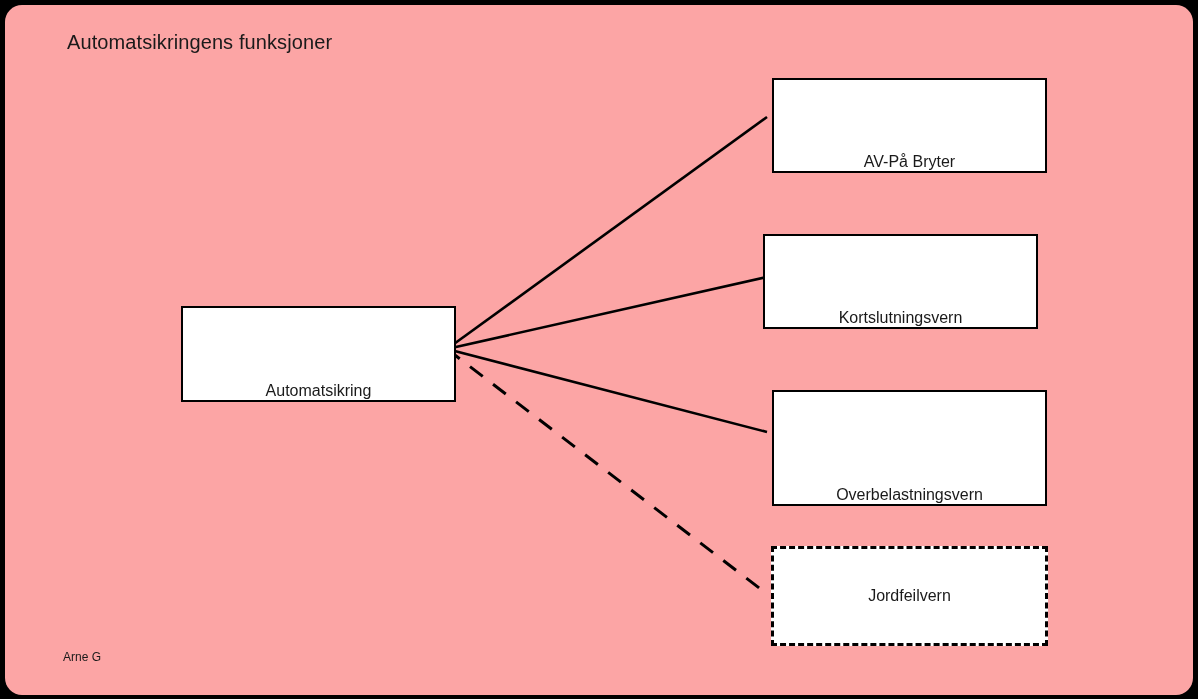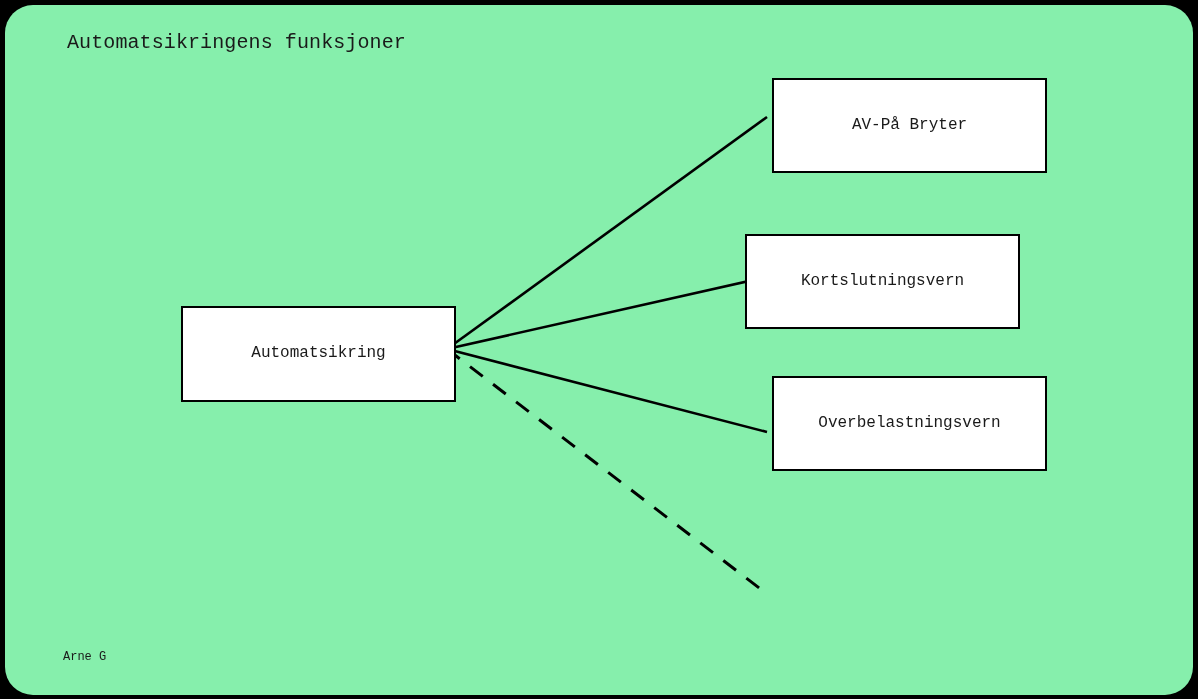--- a/index.html
+++ b/index.html
@@ -6,24 +6,23 @@
   html, body {
     width:1198px; height:699px;
     background:#000000;
     font-family:"Liberation Sans", sans-serif;
     overflow:hidden;
   }
   #page {
     position:absolute;
     left:5px; top:5px;
     width:1188px; height:690px;
-    background:#86efac;
-    border-radius:28px;
+    background:#fca5a5;
+    border-radius:17px;
     overflow:hidden;
-    font-family:Liberation Mono, monospace;
   }
   #diagram-title {
     position:absolute;
     left:62px; top:26px;
     font-size:20px;
     color:#1a1a1a;
     letter-spacing:.1px;
     white-space:nowrap;
   }
   #author-credit {
@@ -37,27 +36,27 @@
     position:absolute;
     background:#ffffff;
     display:flex;
     align-items:center;
     justify-content:center;
     text-align:center;
     color:#1a1a1a;
     font-size:16px;
     line-height:1.2;
   }
-  .node.solid  { border:2.5px solid #000000; }
+  .node.solid  { border:2.5px solid #000000;align-items:flex-end; }
   .node.dashed { border:3px dashed #000000; }
 
   #node-root      { left:176px; top:301px; width:275px; height:96px; }
   #node-switch    { left:767px; top:73px;  width:275px; height:95px; }
-  #node-short     { left:740px; top:229px; width:275px; height:95px; }
-  #node-overload  { left:767px; top:371px; width:275px; height:95px; }
+  #node-short     { left:758px; top:229px; width:275px; height:95px; }
+  #node-overload  { left:767px; top:385px; width:275px; height:116px; }
   #node-earthfault{ left:766px; top:541px; width:277px; height:100px; }
 
   #connector-layer {
     position:absolute;
     left:0; top:0;
     width:1188px; height:690px;
     pointer-events:none;
   }
   .connector { stroke:#000000; stroke-width:2.6; fill:none; }
   .connector.dashed-line { stroke-dasharray:16 13; stroke-width:3; }
@@ -85,16 +84,19 @@
   </div>
 
   <div class="node solid" id="node-short">
     <span>Kortslutningsvern</span>
   </div>
 
   <div class="node solid" id="node-overload">
     <span>Overbelastningsvern</span>
   </div>
 
+  <div class="node dashed" id="node-earthfault">
+    <span>Jordfeilvern</span>
+  </div>
 
   <div id="author-credit">Arne G</div>
 
 </div>
 
 </body></html>

